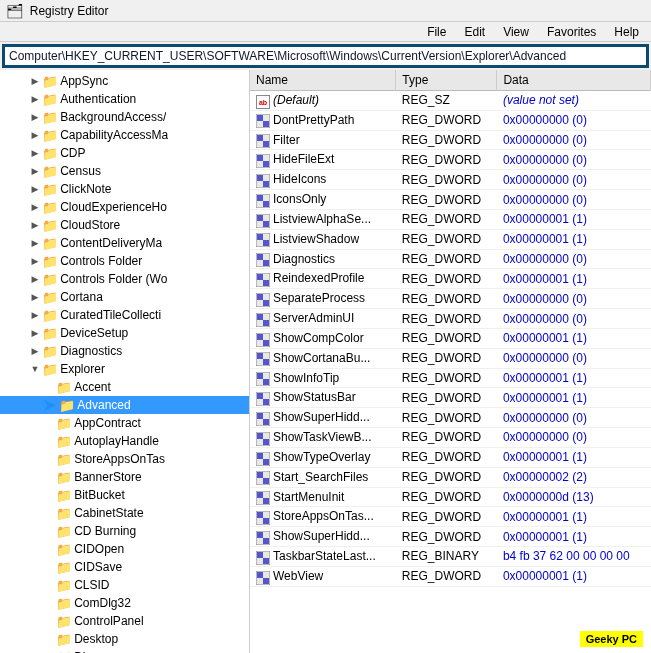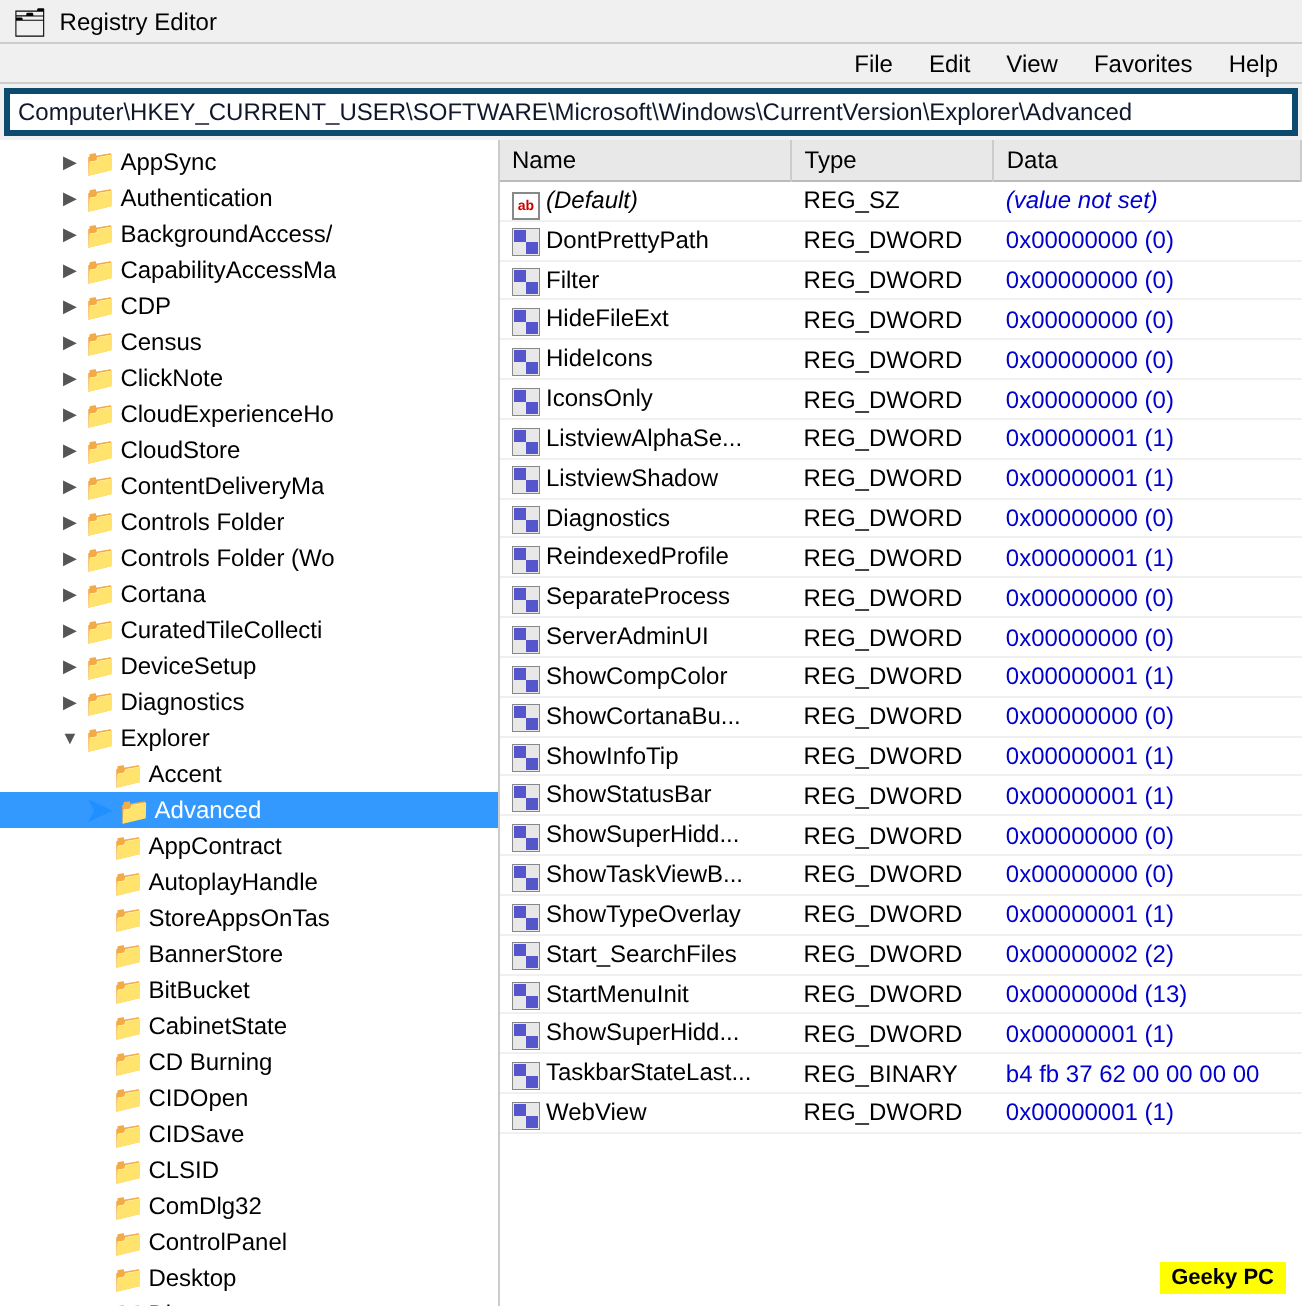--- a/index.html
+++ b/index.html
@@ -553,20 +553,29 @@
                   <rect x="7" y="7" width="6" height="6" fill="#5555cc"></rect>
                 </svg></span><span>StartMenuInit</span></td>
             <td>REG_DWORD</td>
             <td class="data-value">0x0000000d (13)</td>
           </tr>
           <tr>
             <td><span class="reg-icon"><svg width="14" height="14" style="vertical-align:middle;">
                   <rect x="0" y="0" width="14" height="14" fill="#e8e8e8" stroke="#888" stroke-width="1"></rect>
                   <rect x="1" y="1" width="6" height="6" fill="#5555cc"></rect>
                   <rect x="7" y="7" width="6" height="6" fill="#5555cc"></rect>
+                </svg></span><span>StoreAppsOnTas...</span></td>
+            <td>REG_DWORD</td>
+            <td class="data-value">0x00000001 (1)</td>
+          </tr>
+          <tr>
+            <td><span class="reg-icon"><svg width="14" height="14" style="vertical-align:middle;">
+                  <rect x="0" y="0" width="14" height="14" fill="#e8e8e8" stroke="#888" stroke-width="1"></rect>
+                  <rect x="1" y="1" width="6" height="6" fill="#5555cc"></rect>
+                  <rect x="7" y="7" width="6" height="6" fill="#5555cc"></rect>
                 </svg></span><span>ShowSuperHidd...</span></td>
             <td>REG_DWORD</td>
             <td class="data-value">0x00000001 (1)</td>
           </tr>
           <tr>
             <td><span class="reg-icon"><svg width="14" height="14" style="vertical-align:middle;">
                   <rect x="0" y="0" width="14" height="14" fill="#e8e8e8" stroke="#888" stroke-width="1"></rect>
                   <rect x="1" y="1" width="6" height="6" fill="#5555cc"></rect>
                   <rect x="7" y="7" width="6" height="6" fill="#5555cc"></rect>
                 </svg></span><span>TaskbarStateLast...</span></td>

